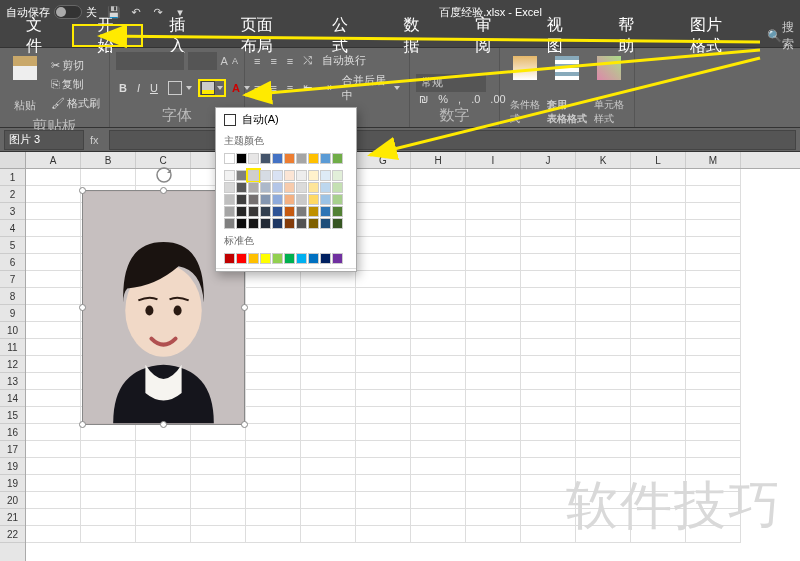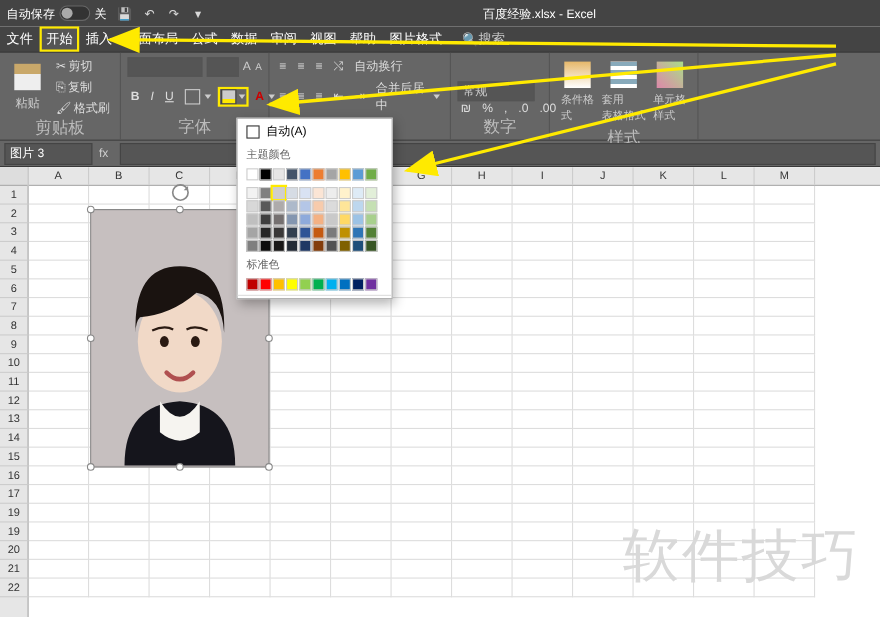--- a/index.html
+++ b/index.html
@@ -7,29 +7,29 @@
 
 .titlebar { background: #444; color: #fff; height: 24px; display: flex; align-items: center; font-size: 11px; padding: 0 6px; justify-content: center; }
 .titlebar .autosave { display: flex; align-items: center; gap: 4px; }
 .titlebar .toggle { width: 28px; height: 14px; background: #333; border: 1px solid #666; border-radius: 7px; position: relative; }
 .titlebar .toggle::before { content: ""; position: absolute; width: 10px; height: 10px; background: #aaa; border-radius: 50%; top: 1px; left: 1px; }
 .titlebar .qat { display: flex; gap: 8px; margin-left: 10px; }
 .titlebar .qat-ic { width: 14px; height: 14px; opacity: 0.8; display: inline-flex; align-items: center; justify-content: center; }
 .titlebar .center { flex: 1; text-align: center; color: #fff; }
 
 .menubar { background: #444; height: 24px; display: flex; align-items: stretch; border-bottom: 1px solid #333; }
-.menubar .tab { color: #fff; font-size: 12px; padding: 0 6px; display: flex; align-items: center; cursor: pointer; }
+.menubar .tab { color: #fff; font-size: 16px; padding: 0 26px; display: flex; align-items: center; cursor: pointer; }
 .menubar .tab.active { background: #555; outline: 2px solid #ffea00; outline-offset: -2px; }
 .menubar .search-ic { color: #ccc; margin-left: 6px; display: flex; align-items: center; font-size: 12px; padding: 0 6px; }
 
 .ribbon { background: #666; color: #ccc; height: 80px; display: flex; font-size: 11px; border-bottom: 1px solid #333; }
 .ribbon .group { border-right: 1px solid #555; padding: 4px 6px 2px; display: flex; flex-direction: column; justify-content: space-between; }
 .ribbon .group-label { text-align: center; font-size: 15px; color: #bbb; }
 .ribbon .btn { display: flex; align-items: center; gap: 2px; padding: 1px 3px; color: #ddd; }
-.ribbon .big-btn { display: flex; flex-direction: column; align-items: center; gap: 4px; padding: 4px; width: 38px; }
+.ribbon .big-btn { display: flex; flex-direction: column; align-items: center; gap: 18px; padding: 4px; width: 38px; }
 .ribbon .ic { width: 14px; height: 14px; background: #888; display: inline-block; }
 .ribbon .ic-big { width: 24px; height: 24px; background: #888; display: inline-block; }
 .ribbon .row { display: flex; align-items: center; gap: 4px; }
 .ribbon .fill-btn { display: inline-flex; align-items: center; outline: 2px solid #ffea00; outline-offset: -1px; padding: 1px 2px; }
 .ribbon .fill-swatch { width: 14px; height: 14px; background: linear-gradient(#ccc 70%, #ffea00 70%); border: 1px solid #444; }
 .ribbon .caret { width: 0; height: 0; border-left: 3px solid transparent; border-right: 3px solid transparent; border-top: 4px solid #ccc; margin-left: 2px; }
 
 .namebox-bar { background: #666; height: 24px; display: flex; align-items: center; border-bottom: 1px solid #333; }
 .namebox { background: #555; color: #fff; font-size: 11px; border: 1px solid #444; width: 80px; height: 20px; margin-left: 4px; display: flex; align-items: center; padding: 0 4px; justify-content: space-between; }
 .fx-bar { flex: 1; background: #555; height: 20px; margin: 0 4px; border: 1px solid #444; display: flex; align-items: center; padding: 0 4px; color: #ccc; font-size: 11px; font-style: italic; }
@@ -193,21 +193,21 @@
   </div>
 
   <div class="group">
     <div class="row">
       <div class="big-btn">
           <span class="ic-big" style="background:linear-gradient(#e6b86a,#fff);"></span>
           <span style="font-size:10px;">条件格式</span>
         </div>
       <div class="big-btn">
           <span class="ic-big" style="background:repeating-linear-gradient(#8ab 0 4px,#fff 4px 8px);"></span>
-          <span style="font-size:10px;white-space:pre;">套用
+          <span style="font-size:10px;white-space:pre;font-weight:bold;">套用
 表格格式</span>
         </div>
       <div class="big-btn">
           <span class="ic-big" style="background:linear-gradient(45deg,#d8a,#ad8);"></span>
           <span style="font-size:10px;">单元格样式</span>
         </div>
     </div>
     <div class="group-label">样式</div>
   </div>
 </div>

